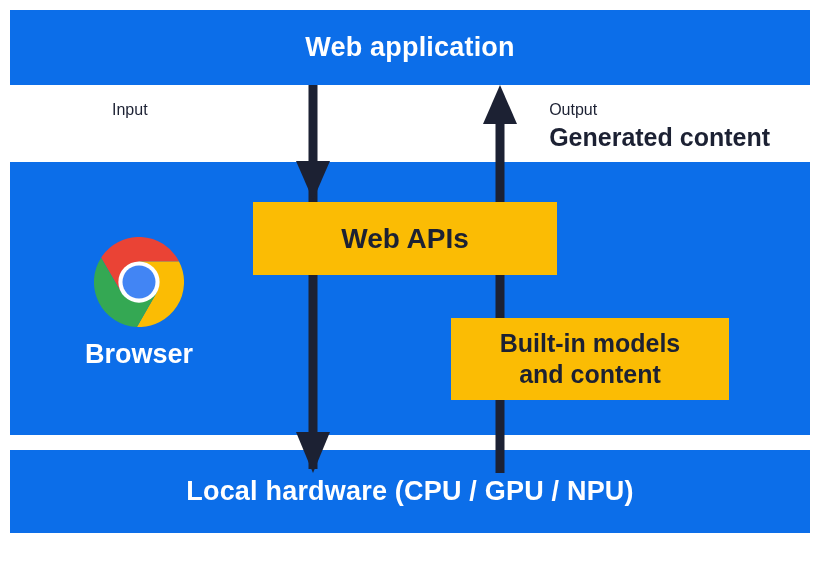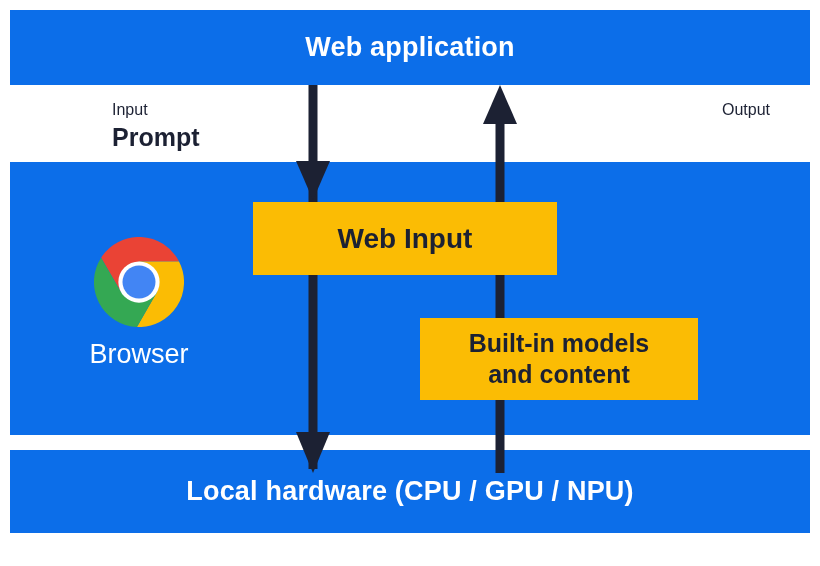--- a/index.html
+++ b/index.html
@@ -81,21 +81,21 @@
     text-align: center;
     color: var(--ink-navy, #1c2133);
     font-weight: 700;
   }
   .ybox-webapis {
     left: 253px; top: 202px;
     width: 304px; height: 73px;
     font-size: 28px;
   }
   .ybox-builtin {
-    left: 420px; top: 318px;
+    left: 451px; top: 318px;
     width: 278px; height: 82px;
     font-size: 25px;
     line-height: 31px;
   }
   .browser-block {
     position: absolute;
     left: 58px;
     top: 237px;
     width: 162px;
     text-align: center;
@@ -103,39 +103,39 @@
   }
   .browser-block svg {
     width: 90px;
     height: 90px;
     display: block;
     margin: 0 auto;
   }
   .browser-label {
     margin-top: 12px;
     color: var(--label-white, #ffffff);
-    font-weight: 400;
+    font-weight: 700;
     font-size: 27px;
   }
 </style>
 </head>
 <body>
 
 <div class="canvas">
 
   <div class="bar bar-top">
     <span class="bar-label">Web application</span>
   </div>
 
   <div class="flow-label flow-left">
     <div class="caption">Input</div>
-    <div class="value">Prompt</div>
   </div>
   <div class="flow-label flow-right">
     <div class="caption">Output</div>
+    <div class="value">Generated content</div>
   </div>
 
   <div class="browser-panel"></div>
 
   <svg class="arrows" width="820" height="566" viewBox="0 0 820 566">
     <g>
       <line x1="313" y1="85" x2="313" y2="469"></line>
       <polygon points="296,161 330,161 313,200"></polygon>
       <polygon points="296,432 330,432 313,473"></polygon>
     </g>
@@ -150,21 +150,21 @@
       <path fill="#ea4335" d="M3.8 11A24 24 0 0 1 45.33 13L24 13 14.47 29.5Z"></path>
       <path fill="#fbbc04" d="M24 13L45.33 13A24 24 0 0 1 22.9 48L33.53 29.5Z"></path>
       <path fill="#34a853" d="M3.8 11L14.47 29.5 33.53 29.5 22.9 48A24 24 0 0 1 3.8 11Z"></path>
       <circle cx="24" cy="24" r="11" fill="#ffffff"></circle>
       <circle cx="24" cy="24" r="8.8" fill="#4285f4"></circle>
     </svg>
     <div class="browser-label">Browser</div>
   </div>
 
   <div class="ybox ybox-webapis">
-    <span>Web Input</span>
+    <span>Web APIs</span>
   </div>
   <div class="ybox ybox-builtin">
     <span>Built-in models</span>
     <span>and content</span>
   </div>
 
   <div class="bar bar-bottom">
     <span class="bar-label">Local hardware (CPU / GPU / NPU)</span>
   </div>
 

